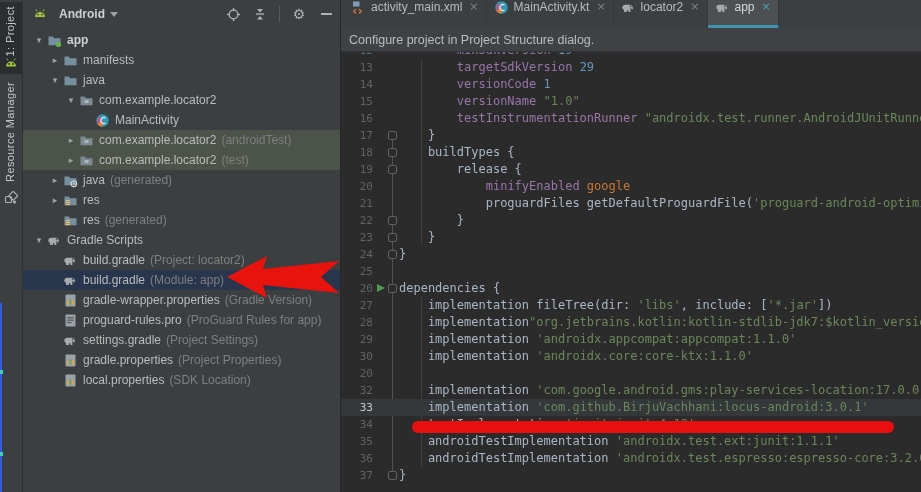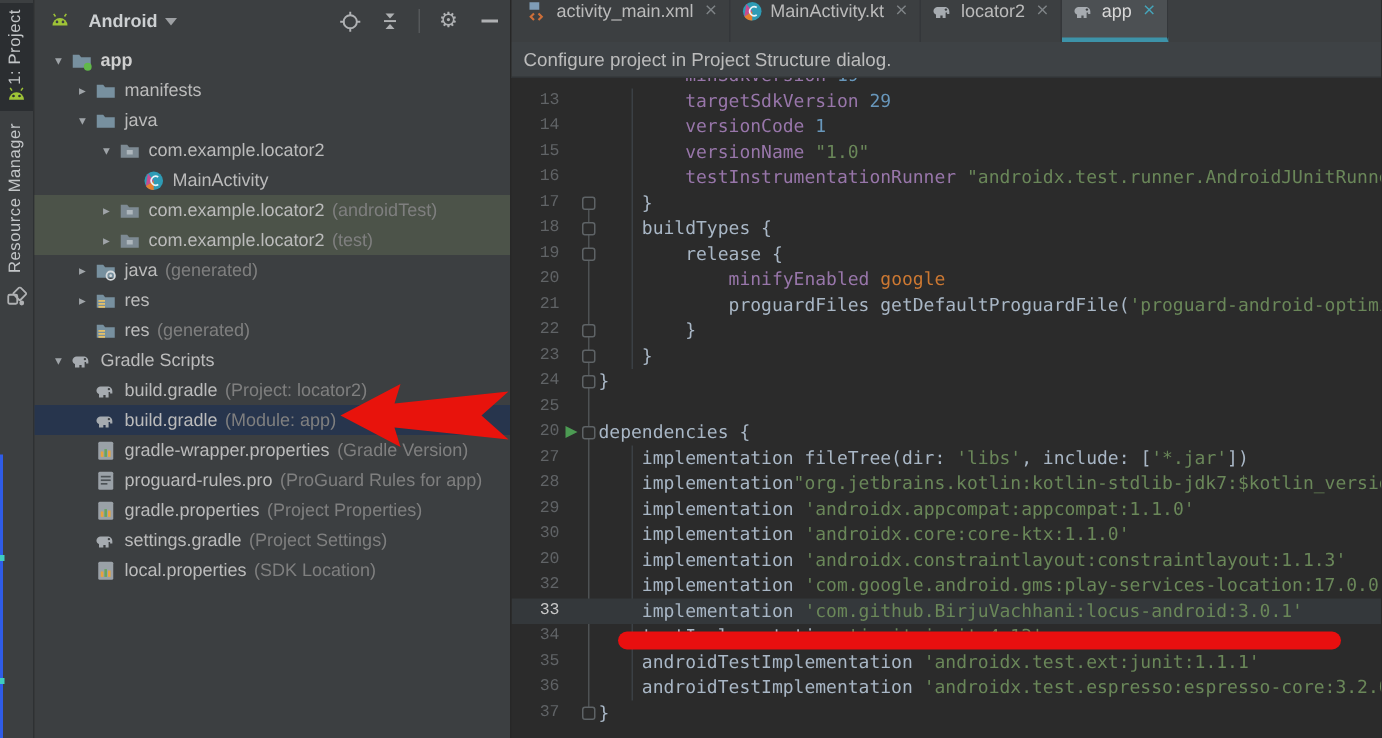--- a/index.html
+++ b/index.html
@@ -52,21 +52,21 @@
   .etab.active .tab-close{color:#45A6BC;}
 
   #banner{position:absolute;left:0;top:28px;right:0;height:24px;background:#3E4245;color:#BCBCBC;
     font-size:12.5px;line-height:24px;padding-left:8px;box-sizing:border-box;border-bottom:1px solid #313437;}
 
   #code-area{position:absolute;left:0;top:52px;right:0;bottom:0;background:#2B2B2B;overflow:hidden;}
   #code-lines{position:absolute;left:0;top:-10px;right:0;}
   .cl{position:relative;height:17px;font-family:"DejaVu Sans Mono","Liberation Mono",monospace;
     font-size:12px;line-height:17px;white-space:pre;}
   .cl.cur{background:#34383B;}
-  .num{position:absolute;left:0;width:32px;text-align:right;color:#606366;font-size:11px;font-family:Liberation Mono, monospace;}
+  .num{position:absolute;left:0;width:32px;text-align:right;color:#606366;font-size:11px;}
   .cl.cur .num{color:#C8C8C8;}
   .ctext{position:absolute;left:58px;top:0;}
   .tk-d{color:#A9B7C6}.tk-k{color:#9876AA}.tk-n{color:#6897BB}.tk-s{color:#6A8759}.tk-o{color:#CC7832}
   .foldbox{position:absolute;left:47px;top:4px;width:7px;height:7px;border:1px solid #5E6366;border-radius:2px;background:#2B2B2B;z-index:2;}
   .runarrow{position:absolute;left:36px;top:4px;width:0;height:0;border-left:8px solid #4C9B53;
     border-top:4.5px solid transparent;border-bottom:4.5px solid transparent;z-index:2;}
   #fold-line{position:absolute;left:51px;top:83px;width:1px;height:340px;background:#4E5254;}
   .indent-guide{position:absolute;width:1px;background:#3B4045;left:80px;}
   #redaction-bar{position:absolute;left:71px;top:369px;width:482px;height:12px;border-radius:6px;background:#E90F0F;z-index:6;}
 
@@ -310,39 +310,39 @@
               <rect x="4.2" y="9" width="4.4" height="1.1" fill="#4C5256"></rect>
             </svg>
           </span>
           <span class="tlabel">proguard-rules.pro</span>
           <span class="tsuffix">(ProGuard Rules for app)</span>
         </div>
         <div class="trow" style="padding-left: 24px;">
           <span class="tarrow"></span>
           <span class="ticon">
             <svg width="15" height="15" viewBox="0 0 15 15">
+              <path d="M3,12 v-2.3 c-1,-0.3 -1.7,-1.2 -1.7,-2.3 c0,-1.5 1.3,-2.7 2.8,-2.7 h4.6 c1.8,0 3.2,1.4 3.2,3.1 v1.5 h-1.5 v-1 h-1 v3.7 h-2 v-1.7 h-1.5 v1.7 z" fill="#A6ABB0"></path>
+              <circle cx="9.6" cy="6.4" r="0.8" fill="#3C3F41"></circle>
+            </svg>
+          </span>
+          <span class="tlabel">settings.gradle</span>
+          <span class="tsuffix">(Project Settings)</span>
+        </div>
+        <div class="trow" style="padding-left: 24px;">
+          <span class="tarrow"></span>
+          <span class="ticon">
+            <svg width="15" height="15" viewBox="0 0 15 15">
               <rect x="2.5" y="1.5" width="10" height="12" rx="1" fill="#9AA1A7"></rect>
               <rect x="4.2" y="8" width="1.7" height="3.6" fill="#E8A33D"></rect>
               <rect x="6.6" y="6.4" width="1.7" height="5.2" fill="#67A55C"></rect>
               <rect x="9" y="7.4" width="1.7" height="4.2" fill="#E8A33D"></rect>
             </svg>
           </span>
           <span class="tlabel">gradle.properties</span>
           <span class="tsuffix">(Project Properties)</span>
-        </div>
-        <div class="trow" style="padding-left: 24px;">
-          <span class="tarrow"></span>
-          <span class="ticon">
-            <svg width="15" height="15" viewBox="0 0 15 15">
-              <path d="M3,12 v-2.3 c-1,-0.3 -1.7,-1.2 -1.7,-2.3 c0,-1.5 1.3,-2.7 2.8,-2.7 h4.6 c1.8,0 3.2,1.4 3.2,3.1 v1.5 h-1.5 v-1 h-1 v3.7 h-2 v-1.7 h-1.5 v1.7 z" fill="#A6ABB0"></path>
-              <circle cx="9.6" cy="6.4" r="0.8" fill="#3C3F41"></circle>
-            </svg>
-          </span>
-          <span class="tlabel">settings.gradle</span>
-          <span class="tsuffix">(Project Settings)</span>
         </div>
         <div class="trow" style="padding-left: 24px;">
           <span class="tarrow"></span>
           <span class="ticon">
             <svg width="15" height="15" viewBox="0 0 15 15">
               <rect x="2.5" y="1.5" width="10" height="12" rx="1" fill="#9AA1A7"></rect>
               <rect x="4.2" y="8" width="1.7" height="3.6" fill="#E8A33D"></rect>
               <rect x="6.6" y="6.4" width="1.7" height="5.2" fill="#67A55C"></rect>
               <rect x="9" y="7.4" width="1.7" height="4.2" fill="#E8A33D"></rect>
             </svg>
@@ -419,21 +419,21 @@
           <div class="cl"><span class="num">21</span><span class="ctext"><span class="tk-d">            proguardFiles getDefaultProguardFile(</span><span class="tk-s">'proguard-android-optimize.txt'</span></span></div>
           <div class="cl"><span class="num">22</span><span class="foldbox"></span><span class="ctext"><span class="tk-d">        }</span></span></div>
           <div class="cl"><span class="num">23</span><span class="foldbox"></span><span class="ctext"><span class="tk-d">    }</span></span></div>
           <div class="cl"><span class="num">24</span><span class="foldbox"></span><span class="ctext"><span class="tk-d">}</span></span></div>
           <div class="cl"><span class="num">25</span><span class="ctext"></span></div>
           <div class="cl"><span class="num">20</span><span class="runarrow"></span><span class="foldbox"></span><span class="ctext"><span class="tk-d">dependencies {</span></span></div>
           <div class="cl"><span class="num">27</span><span class="ctext"><span class="tk-d">    implementation fileTree(dir: </span><span class="tk-s">'libs'</span><span class="tk-d">, include: [</span><span class="tk-s">'*.jar'</span><span class="tk-d">])</span></span></div>
           <div class="cl"><span class="num">28</span><span class="ctext"><span class="tk-d">    implementation</span><span class="tk-s">"org.jetbrains.kotlin:kotlin-stdlib-jdk7:$kotlin_version"</span></span></div>
           <div class="cl"><span class="num">29</span><span class="ctext"><span class="tk-d">    implementation </span><span class="tk-s">'androidx.appcompat:appcompat:1.1.0'</span></span></div>
           <div class="cl"><span class="num">30</span><span class="ctext"><span class="tk-d">    implementation </span><span class="tk-s">'androidx.core:core-ktx:1.1.0'</span></span></div>
-          <div class="cl"><span class="num">20</span><span class="ctext"><span class="tk-d">    implementation </span><span class="tk-s">'androidx.constraintlayout:constraintlayout:1.1.3'</span></span></div>
+          <div class="cl"><span class="num">20</span></div>
           <div class="cl"><span class="num">32</span><span class="ctext"><span class="tk-d">    implementation </span><span class="tk-s">'com.google.android.gms:play-services-location:17.0.0'</span></span></div>
           <div class="cl cur"><span class="num">33</span><span class="ctext"><span class="tk-d">    implementation </span><span class="tk-s">'com.github.BirjuVachhani:locus-android:3.0.1'</span></span></div>
           <div class="cl"><span class="num">34</span><span class="ctext"><span class="tk-d">    testImplementation </span><span class="tk-s">'junit:junit:4.12'</span></span></div>
           <div class="cl"><span class="num">35</span><span class="ctext"><span class="tk-d">    androidTestImplementation </span><span class="tk-s">'androidx.test.ext:junit:1.1.1'</span></span></div>
           <div class="cl"><span class="num">36</span><span class="ctext"><span class="tk-d">    androidTestImplementation </span><span class="tk-s">'androidx.test.espresso:espresso-core:3.2.0'</span></span></div>
           <div class="cl"><span class="num">37</span><span class="foldbox"></span><span class="ctext"><span class="tk-d">}</span></span></div>
         </div>
       <div id="redaction-bar" style="background: rgb(233, 15, 15);"></div>
     </div>
   </div>

